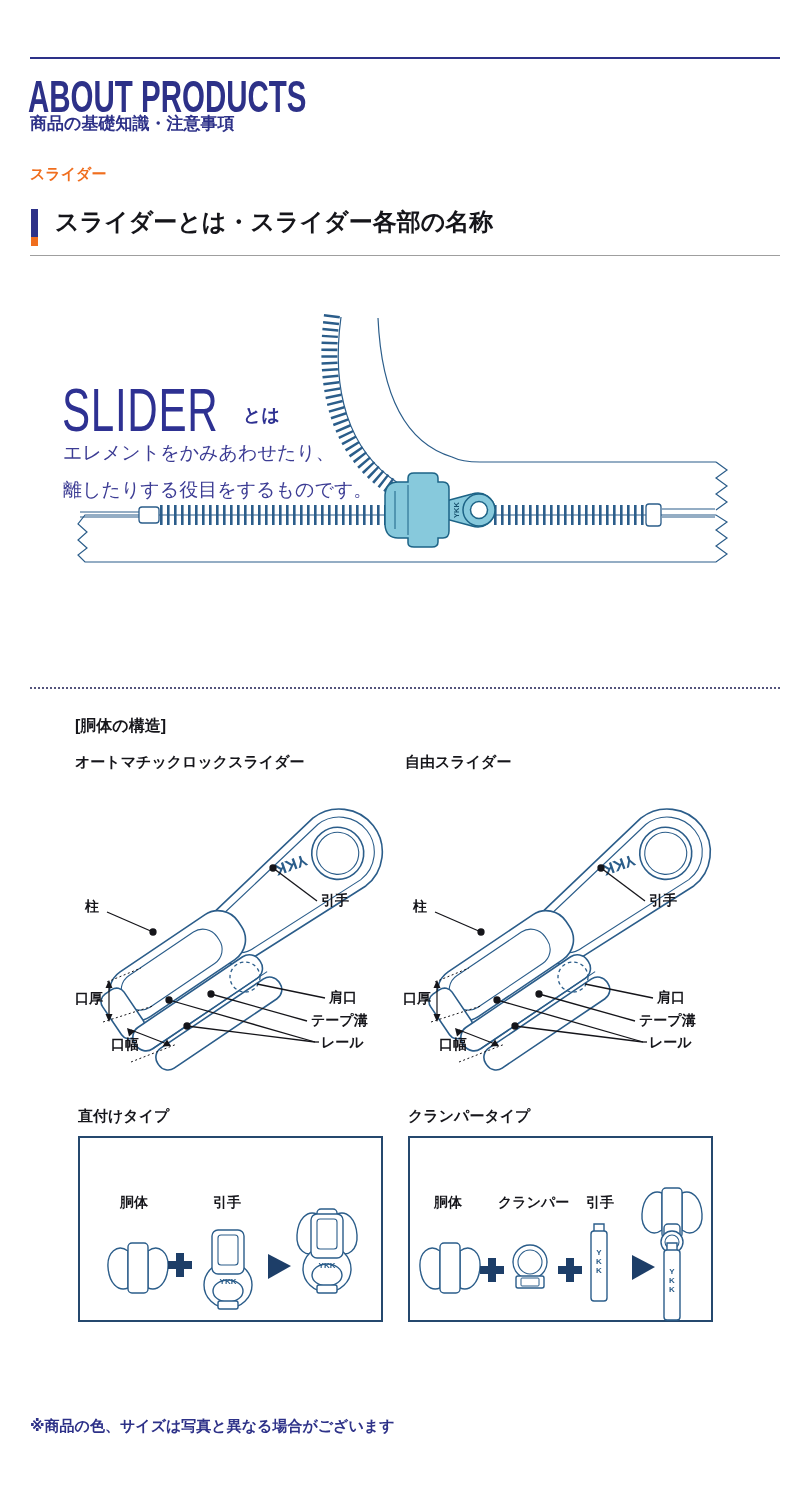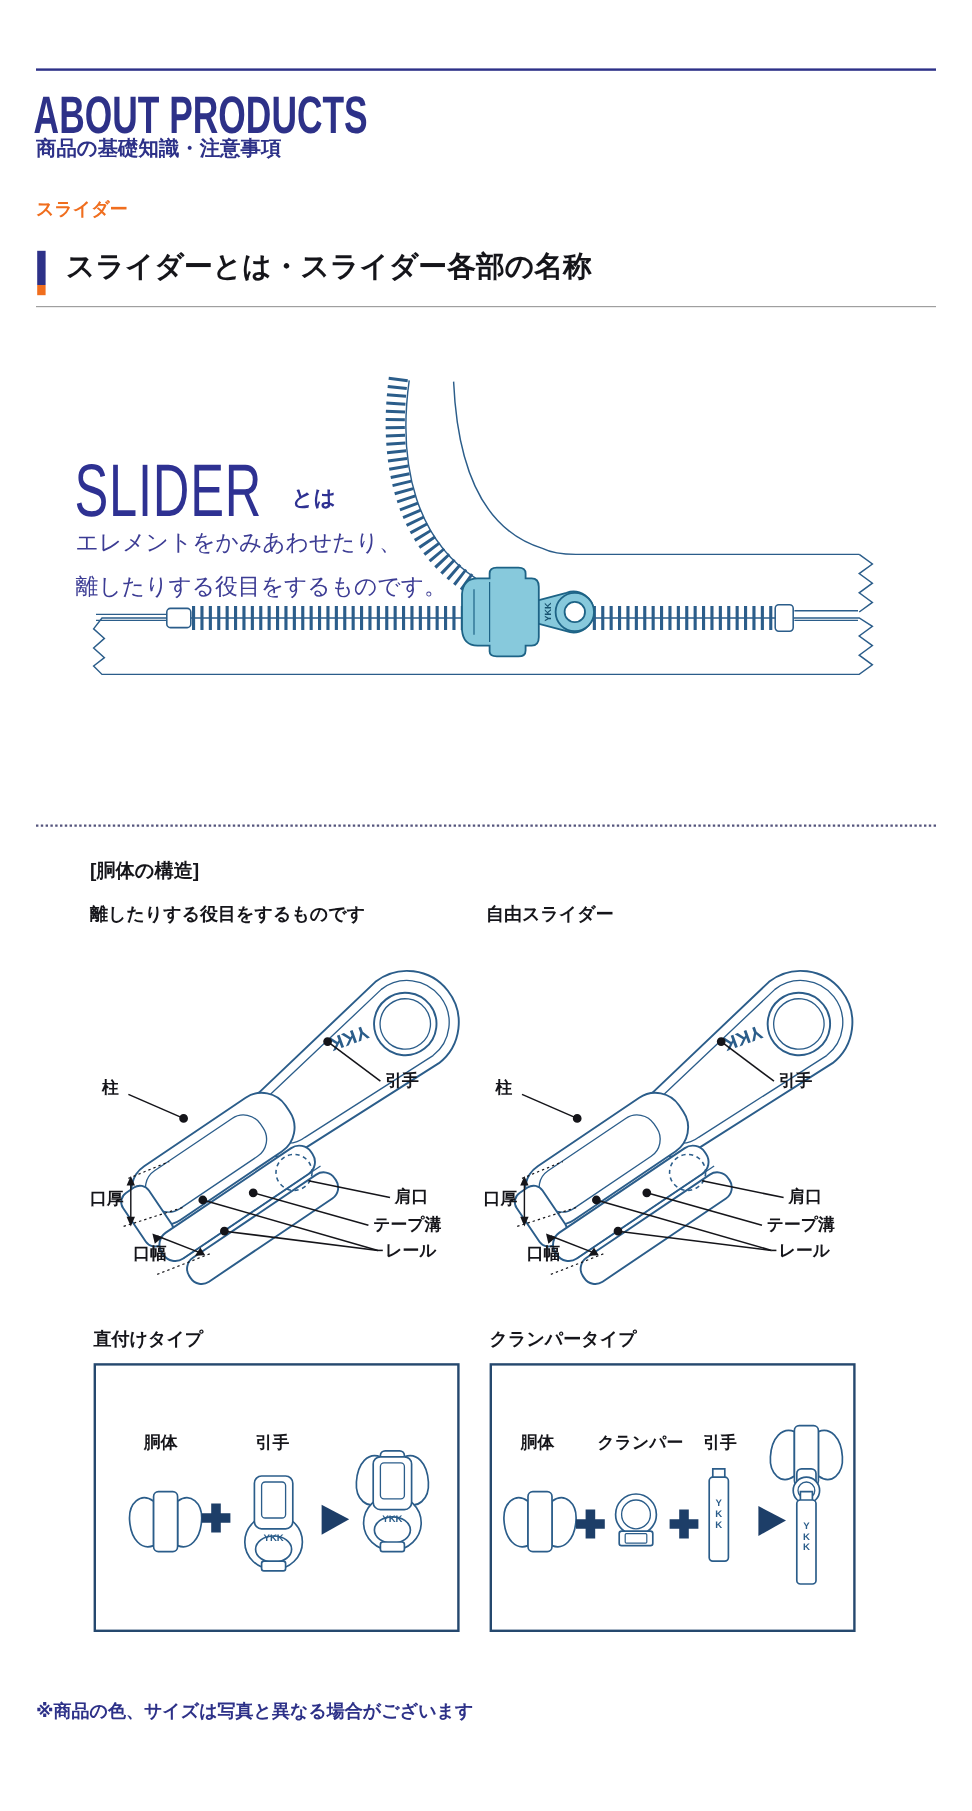--- a/index.html
+++ b/index.html
@@ -40,21 +40,21 @@
   .lbl-pull{left:256px;top:120px}
   .lbl-shoulder{left:264px;top:217px}
   .lbl-groove{left:246px;top:240px}
   .lbl-rail{left:256px;top:262px}
   .lbl-thickness{left:10px;top:218px}
   .lbl-width{left:46px;top:264px}
 
   .type-box-title{position:absolute;top:1107px;font-size:15px;font-weight:bold;color:#15151a;white-space:nowrap}
   #box1-title{left:78px}
   #box2-title{left:408px}
-  .type-box{position:absolute;top:1136px;width:305px;height:224px;border:2px solid #25486e;background:#fff}
+  .type-box{position:absolute;top:1136px;width:305px;height:186px;border:2px solid #25486e;background:#fff}
   #box1{left:78px}
   #box2{left:408px}
   .pl{position:absolute;top:56px;font-size:14px;font-weight:bold;color:#15151a;white-space:nowrap}
   #box1 .pl0{left:40px}  #box1 .pl1{left:133px}
   #box2 .pl0{left:24px}  #box2 .pl1{left:88px}  #box2 .pl2{left:176px}
   .box-art{position:absolute;left:0;top:0}
 
   #footer-note{left:30px;top:1417px;font-size:15px;font-weight:bold;color:#2d3188}
 </style>
 </head>
@@ -200,21 +200,21 @@
   <div id="wordmark" class="abs">SLIDER</div>
   <div id="wordmark-suffix" class="abs">とは</div>
   <div id="intro-desc" class="abs">
     <div>エレメントをかみあわせたり、</div>
     <div>離したりする役目をするものです。</div>
   </div>
 
   <div id="dotted-rule" class="rule"></div>
   <div id="structure-label" class="abs">[胴体の構造]</div>
 
-  <div id="diagram1-title" class="diagram-title">離したりする役目をするものです</div>
+  <div id="diagram1-title" class="diagram-title">オートマチックロックスライダー</div>
   <div id="diagram2-title" class="diagram-title">自由スライダー</div>
 
   <div id="diagram1" class="diagram">
     <svg width="330" height="300" viewBox="0 0 330 300">
       <use href="#slider-tpl"></use>
     </svg>
     <span class="lbl lbl-pillar">柱</span>
     <span class="lbl lbl-pull">引手</span>
     <span class="lbl lbl-shoulder">肩口</span>
     <span class="lbl lbl-groove">テープ溝</span>

